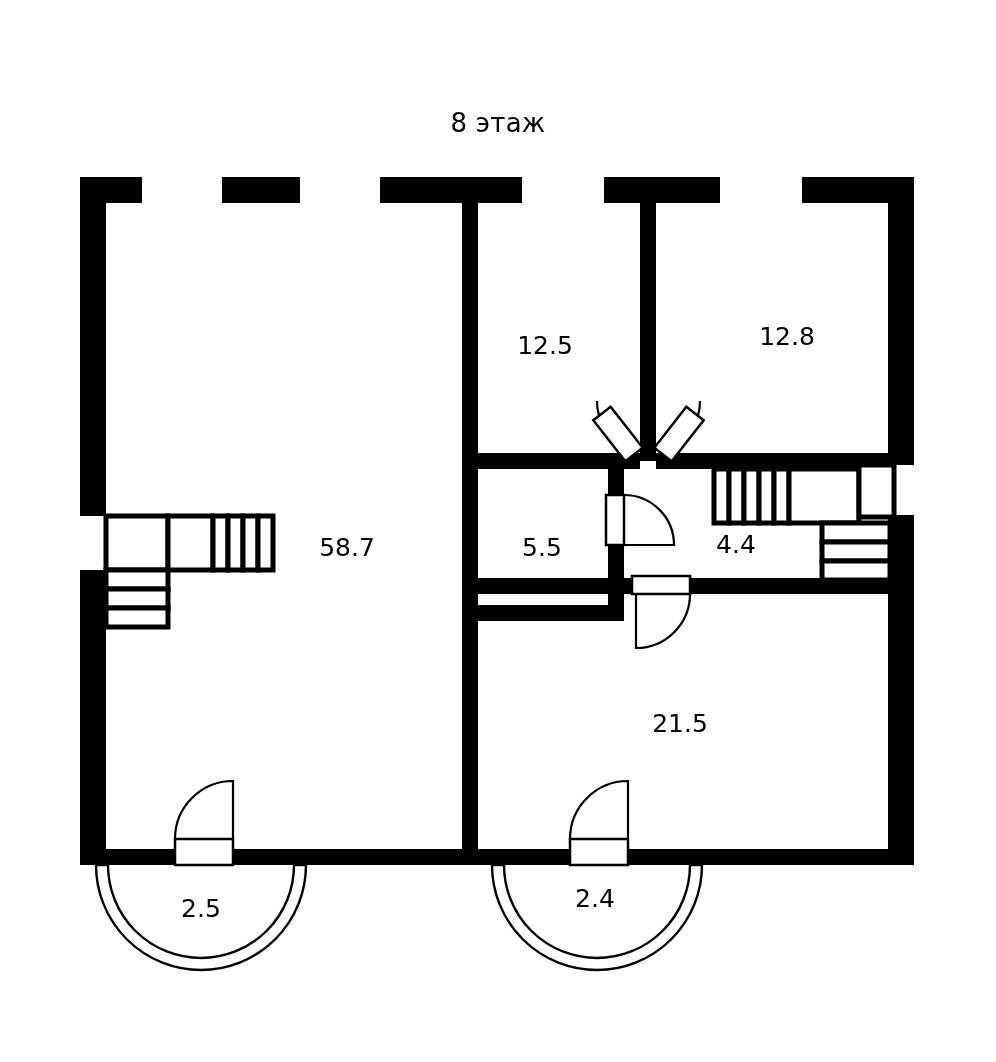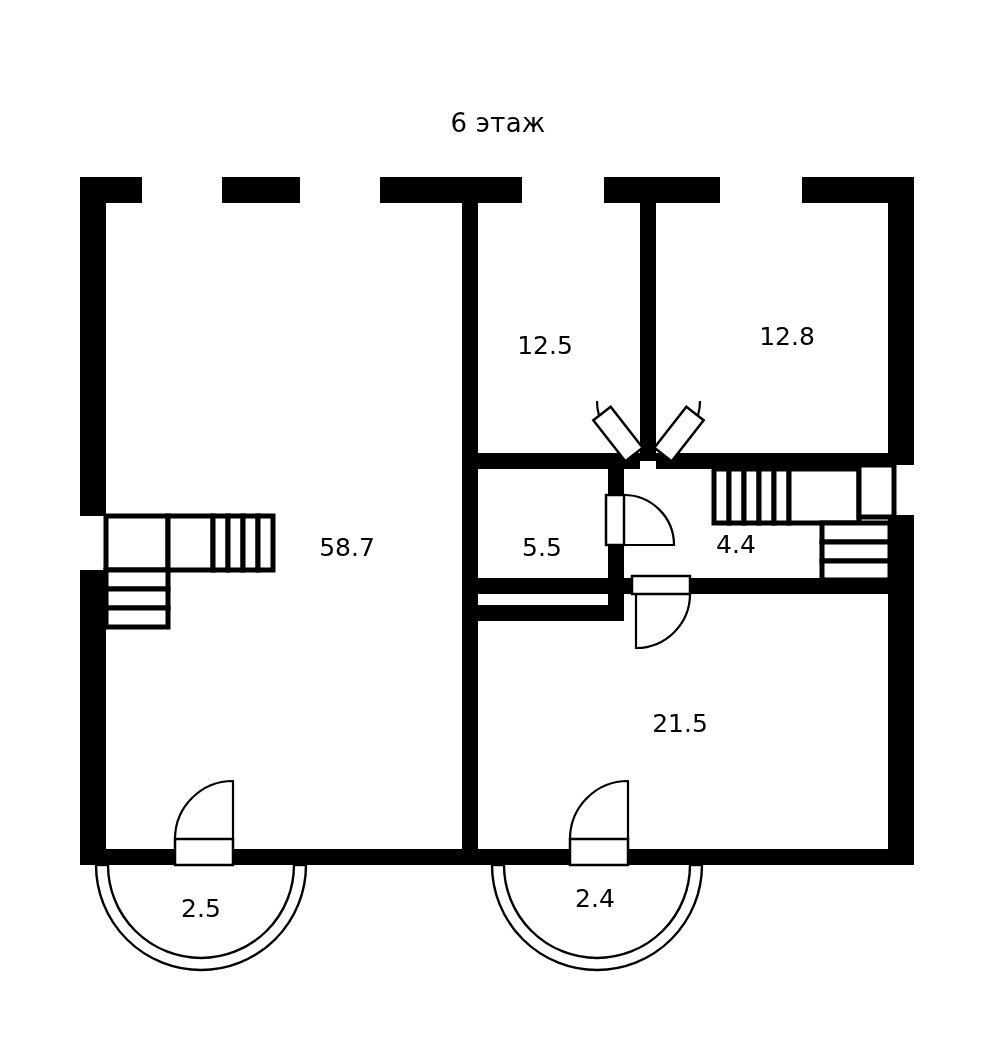--- a/index.html
+++ b/index.html
@@ -70,21 +70,21 @@
     fill: #000000;
     text-anchor: middle;
     dominant-baseline: middle;
   }
 </style>
 </head>
 <body>
 
 <div id="plan-root">
 
-  <div class="plan-title">6 этаж</div>
+  <div class="plan-title">8 этаж</div>
 
   <svg id="floorplan" width="996" height="1062" viewBox="0 0 996 1062">
 
     <g>
 
       <rect class="wall" x="80" y="177" width="834" height="688"></rect>
 
       <rect class="room-fill" x="106" y="203" width="356" height="646"></rect>
 
       <rect class="room-fill" x="478" y="203" width="162" height="250"></rect>

